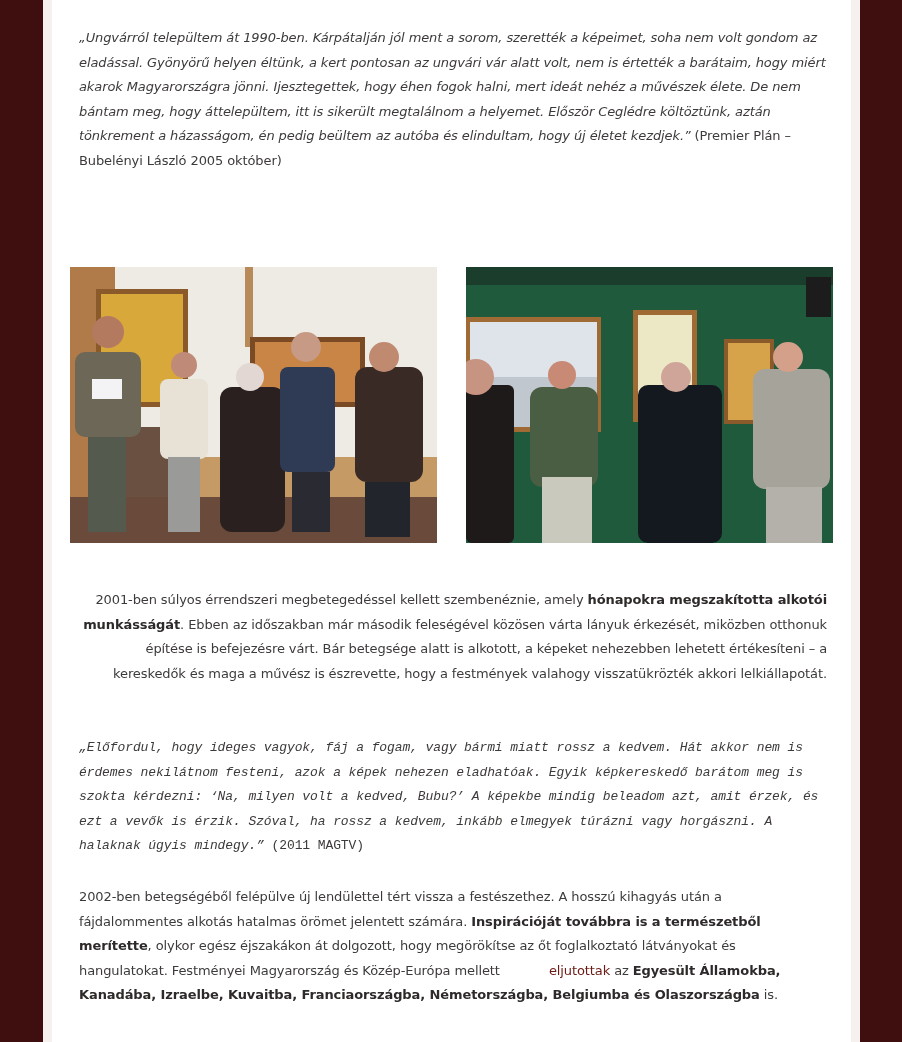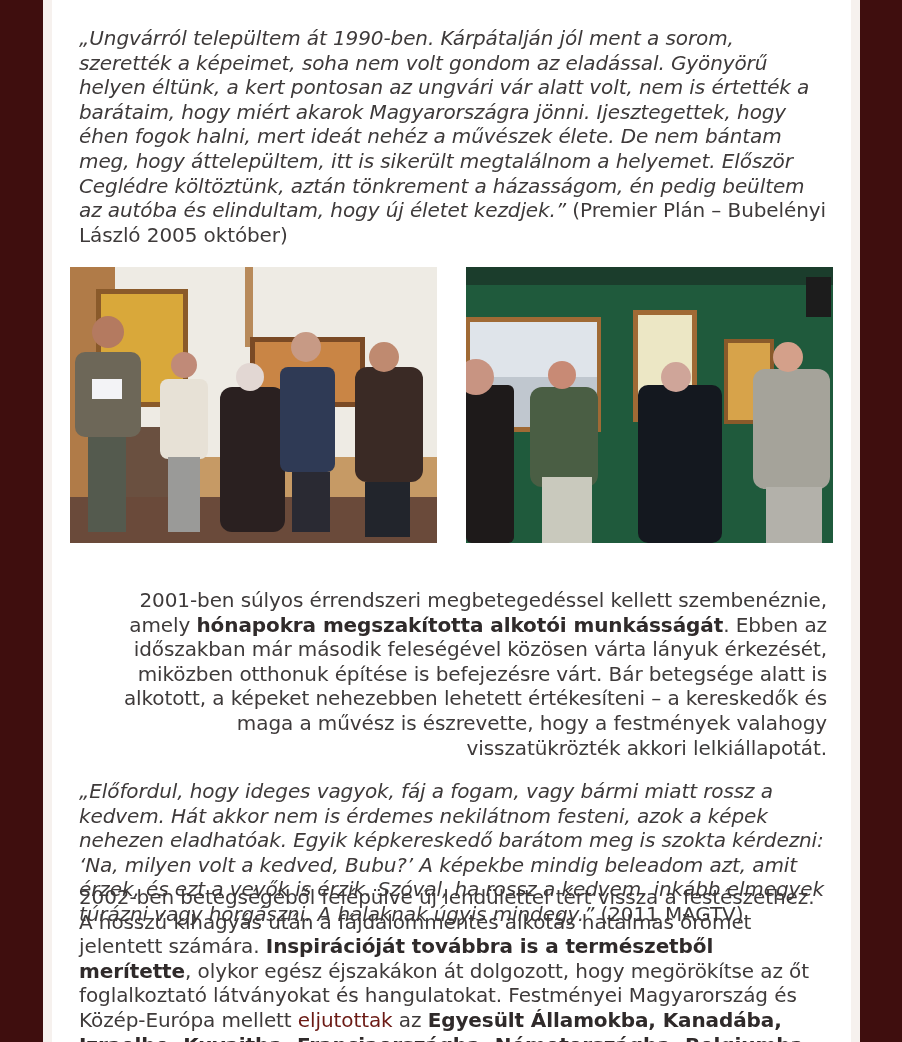--- a/index.html
+++ b/index.html
@@ -12,27 +12,27 @@
   .page-frame {
     position: absolute; left: 43px; top: 0; width: 817px; height: 1042px;
     background: #f6f1ee;
   }
   .page-content {
     position: absolute; left: 52px; top: 0; width: 799px; height: 1042px;
     background: #ffffff;
   }
   .text-block {
     position: absolute; left: 79px; width: 748px;
-    font-size: 20px; line-height: 24.6px; color: #3e3a3a;
+    font-size: 13px; line-height: 24.6px; color: #3e3a3a;
     letter-spacing: -0.1px;
   }
   .text-block p { margin: 0; }
   .quote-text { font-style: italic; }
   b { font-weight: bold; color: #2f2a2a; }
-  .accent-link { color: #6b1a14; text-decoration: none; }
+  .accent-link { color: #6b1a14; text-decoration: none; margin-left: 45px; }
   .photo {
     position: absolute; top: 267px; width: 367px; height: 276px;
     overflow: hidden;
   }
   .photo svg { display: block; width: 100%; height: 100%; }
 </style>
 </head>
 <body>
 
 <div class="page-frame"></div>
@@ -97,19 +97,19 @@
     <rect x="287" y="102" width="77" height="120" fill="#a5a39a" rx="12"></rect>
     <rect x="300" y="220" width="56" height="56" fill="#b3b1aa"></rect>
     <circle cx="322" cy="90" r="15" fill="#d4a08a"></circle>
   </svg>
 </div>
 
 <div class="text-block" style="top: 588px; text-align: right;">
   <p><span>2001-ben súlyos érrendszeri megbetegedéssel kellett szembenéznie, amely </span><b>hónapokra megszakította alkotói munkásságát</b><span>. Ebben az időszakban már második feleségével közösen várta lányuk érkezését, miközben otthonuk építése is befejezésre várt. Bár betegsége alatt is alkotott, a képeket nehezebben lehetett értékesíteni – a kereskedők és maga a művész is észrevette, hogy a festmények valahogy visszatükrözték akkori lelkiállapotát.</span></p>
 </div>
 
-<div class="text-block" style="top: 779px;">
+<div class="text-block" style="top: 736px; font-family: Liberation Mono, monospace;">
   <p><span class="quote-text">„Előfordul, hogy ideges vagyok, fáj a fogam, vagy bármi miatt rossz a kedvem. Hát akkor nem is érdemes nekilátnom festeni, azok a képek nehezen eladhatóak. Egyik képkereskedő barátom meg is szokta kérdezni: ‘Na, milyen volt a kedved, Bubu?’ A képekbe mindig beleadom azt, amit érzek, és ezt a vevők is érzik. Szóval, ha rossz a kedvem, inkább elmegyek túrázni vagy horgászni. A halaknak úgyis mindegy.”</span><span> (2011 MAGTV)</span></p>
 </div>
 
 <div class="text-block" style="top: 885px;">
   <p><span>2002-ben betegségéből felépülve új lendülettel tért vissza a festészethez. A hosszú kihagyás után a fájdalommentes alkotás hatalmas örömet jelentett számára. </span><b>Inspirációját továbbra is a természetből merítette</b><span>, olykor egész éjszakákon át dolgozott, hogy megörökítse az őt foglalkoztató látványokat és hangulatokat. Festményei Magyarország és Közép-Európa mellett </span><a class="accent-link">eljutottak</a><span> az </span><b>Egyesült Államokba, Kanadába, Izraelbe, Kuvaitba, Franciaországba, Németországba, Belgiumba és Olaszországba</b><span> is.</span></p>
 </div>
 
 </body></html>

